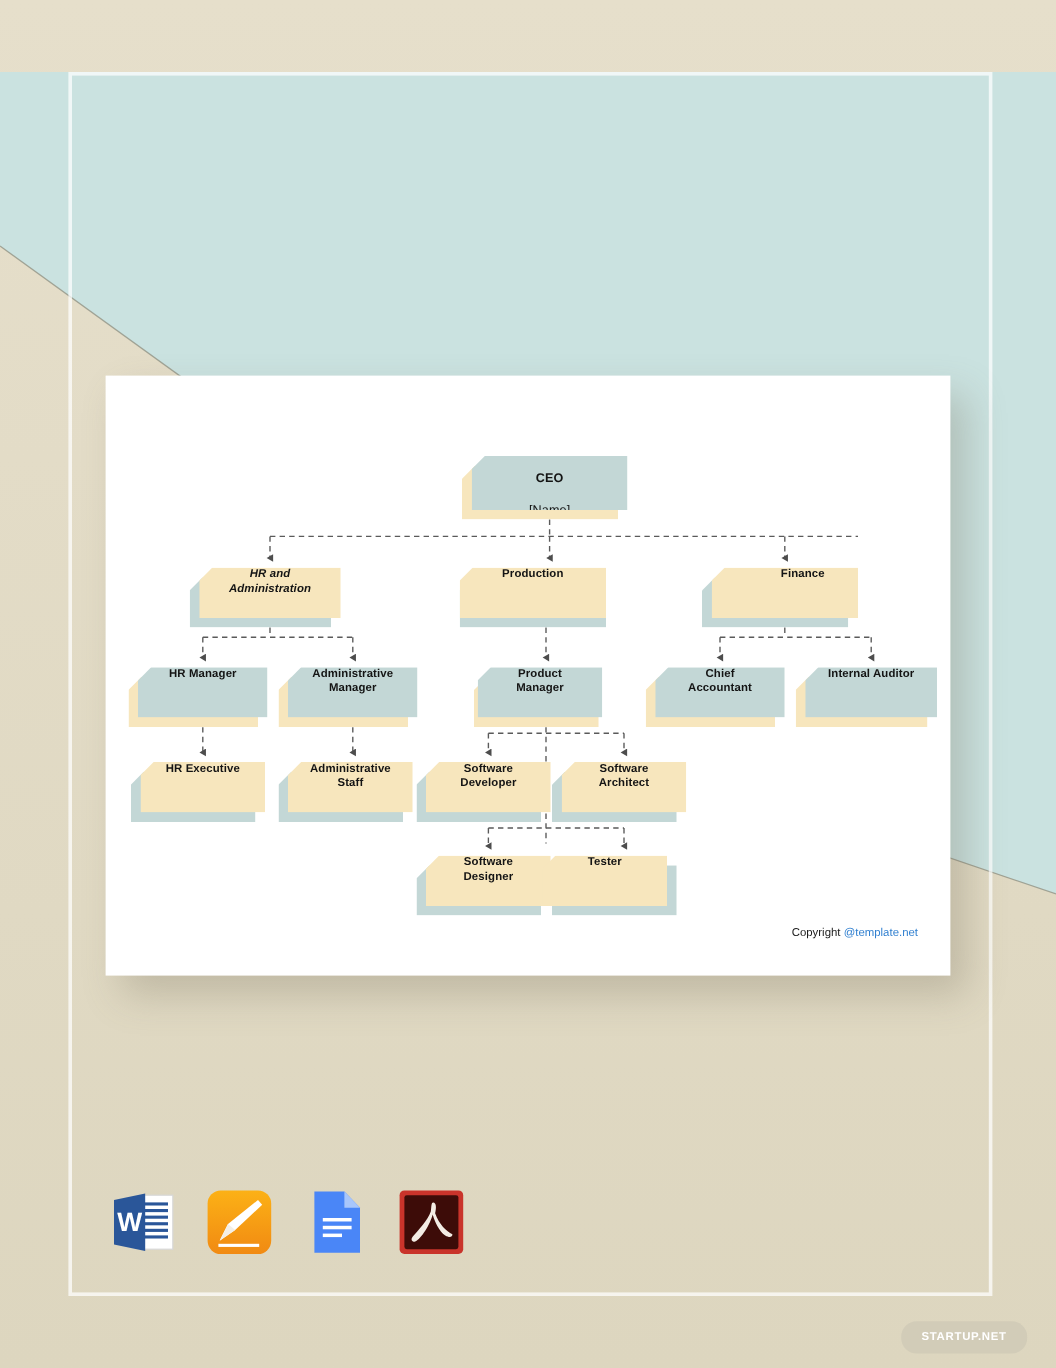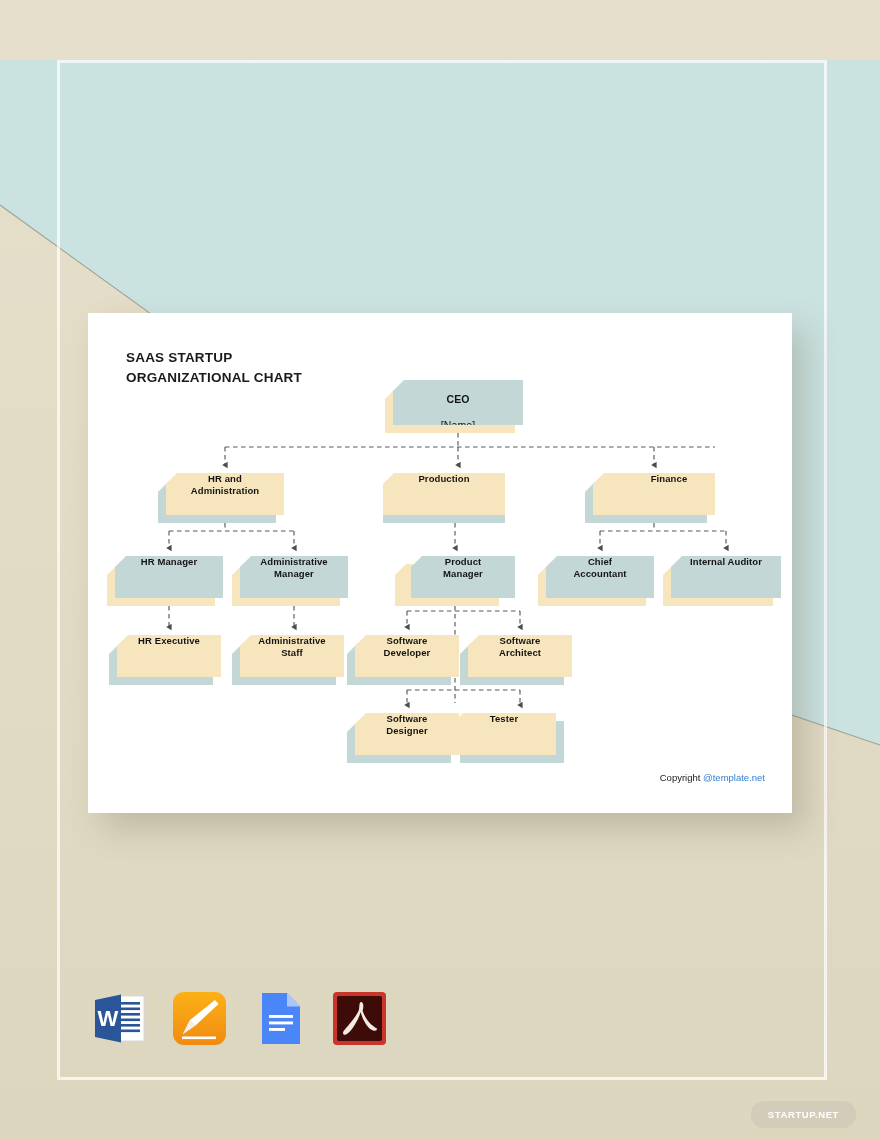--- a/index.html
+++ b/index.html
@@ -105,22 +105,20 @@
 
     <line x1="0" y1="205" x2="630" y2="660" stroke="#8e8f80" stroke-width="1.1" opacity="0.75"></line>
     <line x1="630" y1="660" x2="880" y2="745" stroke="#8e8f80" stroke-width="1.1" opacity="0.75"></line>
   </svg>
 </div>
 
 <div class="frame"></div>
 
 <div class="card">
 
-  <div class="card-title">SAAS STARTUP
-ORGANIZATIONAL CHART</div>
 
   <div class="chart">
 
     <svg class="wires" viewBox="0 0 704 500" xmlns="http://www.w3.org/2000/svg">
       <defs>
         <marker id="arw" markerWidth="7" markerHeight="7" refX="3.2" refY="3.2" orient="auto" markerUnits="userSpaceOnUse">
           <path d="M0,0.6 L6.4,0.6 L3.2,6 z" fill="#4d4d4d"></path>
         </marker>
       </defs>
       <g fill="none" stroke="#5a5a5a" stroke-width="1.15" stroke-dasharray="4.5,3.5">
@@ -175,29 +173,29 @@
     <div class="shadow blue" style="left:259px;  top:408px; width:104px; height:42px;"></div>
     <div class="shadow blue" style="left:372px;  top:408px; width:104px; height:42px;"></div>
 
     <div class="node blue root" style="left:305px; top:67px; width:130px; height:45px;">
       <div>
         <div>CEO</div>
         <div class="sub">[Name]</div>
       </div>
     </div>
 
-    <div class="node cream" style="left:78px;  top:160px; width:118px; height:42px;">HR and
+    <div class="node cream" style="left:78px;  top:160px; width:118px; height:42px;font-style:italic;">HR and
 Administration</div>
     <div class="node cream" style="left:295px; top:160px; width:122px; height:42px;">Production</div>
     <div class="node cream" style="left:505px; top:160px; width:122px; height:42px;padding-left:36px;">Finance</div>
 
     <div class="node blue" style="left:27px;  top:243px; width:108px; height:42px;">HR Manager</div>
     <div class="node blue" style="left:152px; top:243px; width:108px; height:42px;">Administrative
 Manager</div>
-    <div class="node blue" style="left:323px; top:243px; width:104px; height:42px;">Product
+    <div class="node blue" style="left:310px; top:243px; width:104px; height:42px;">Product
 Manager</div>
     <div class="node blue" style="left:458px; top:243px; width:108px; height:42px;">Chief
 Accountant</div>
     <div class="node blue" style="left:583px; top:243px; width:110px; height:42px;">Internal Auditor</div>
 
     <div class="node cream" style="left:29px;  top:322px; width:104px; height:42px;">HR Executive</div>
     <div class="node cream" style="left:152px; top:322px; width:104px; height:42px;">Administrative
 Staff</div>
     <div class="node cream" style="left:267px; top:322px; width:104px; height:42px;">Software
 Developer</div>

